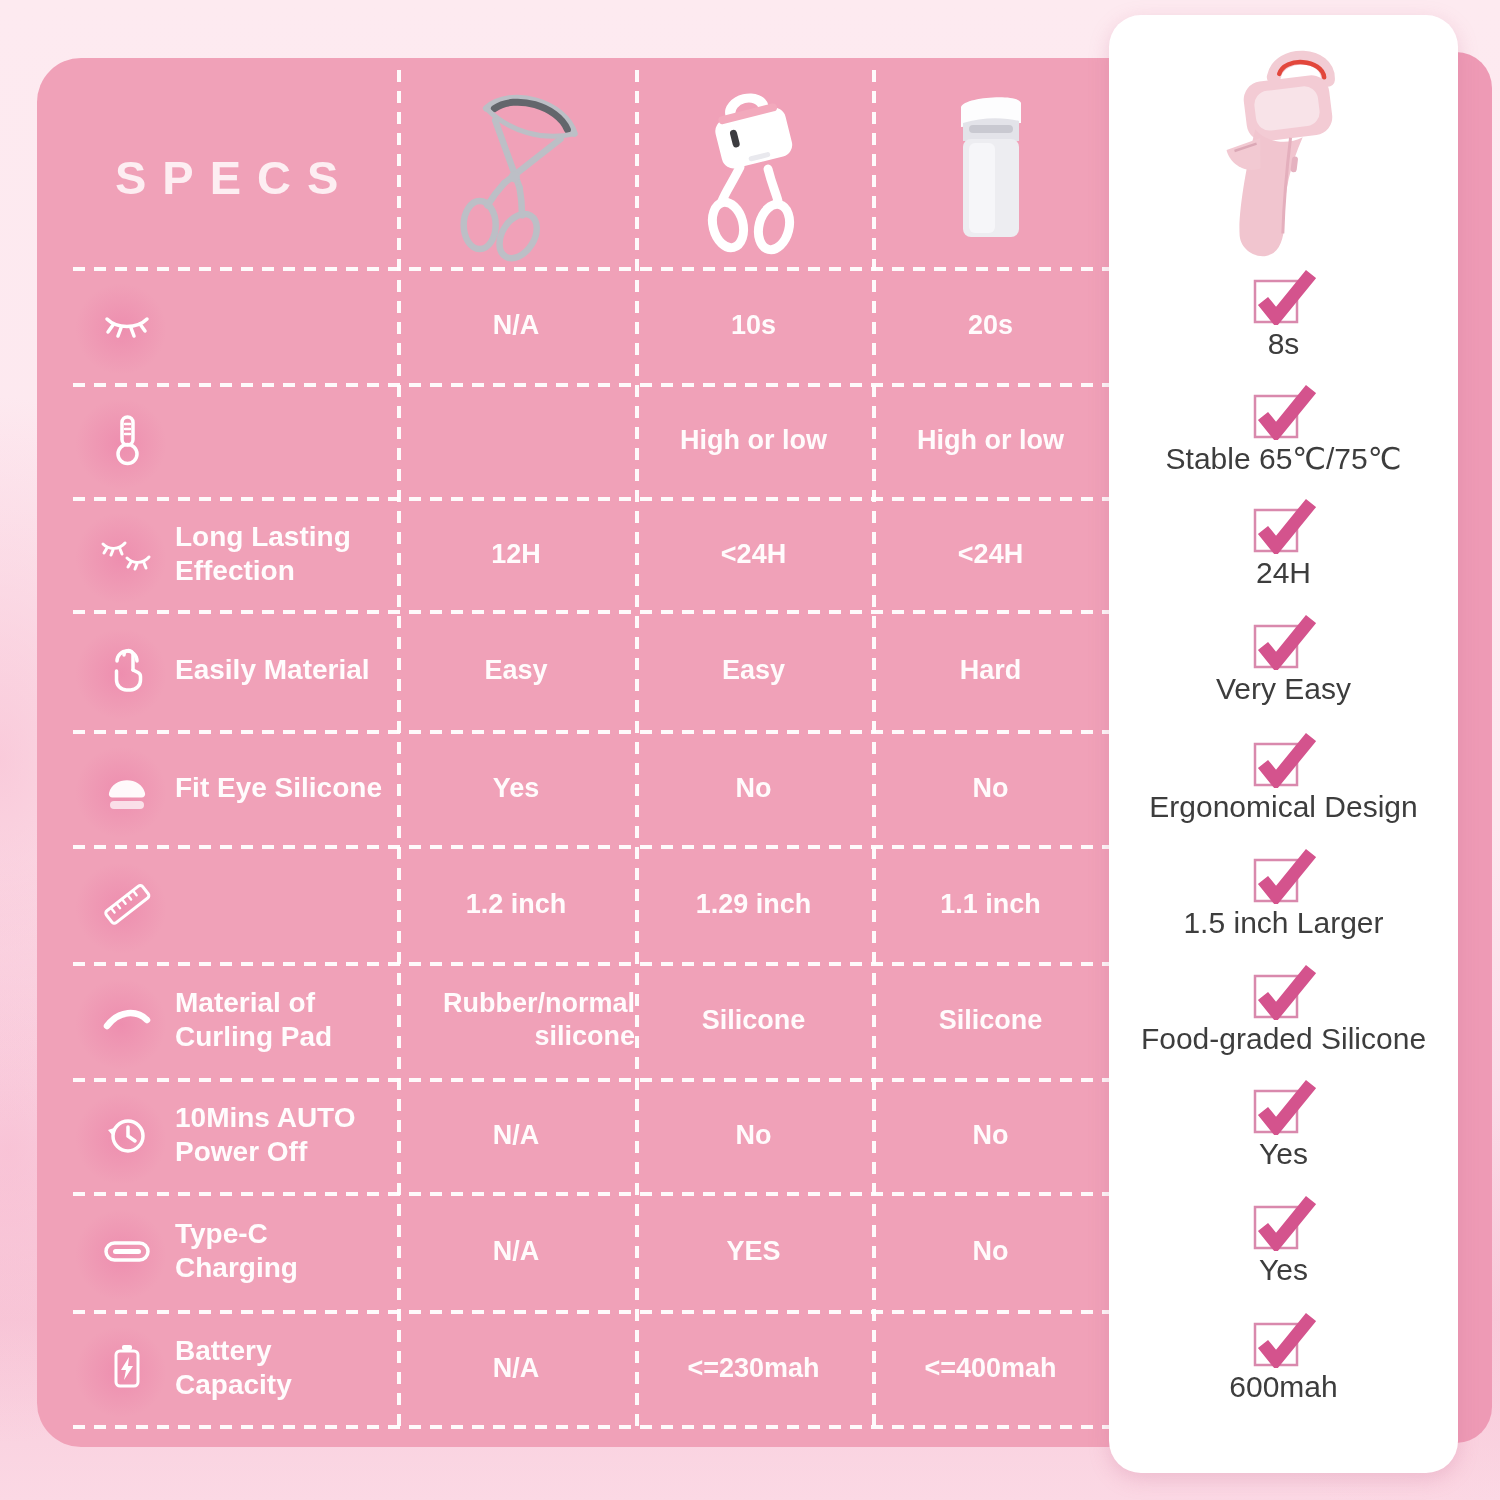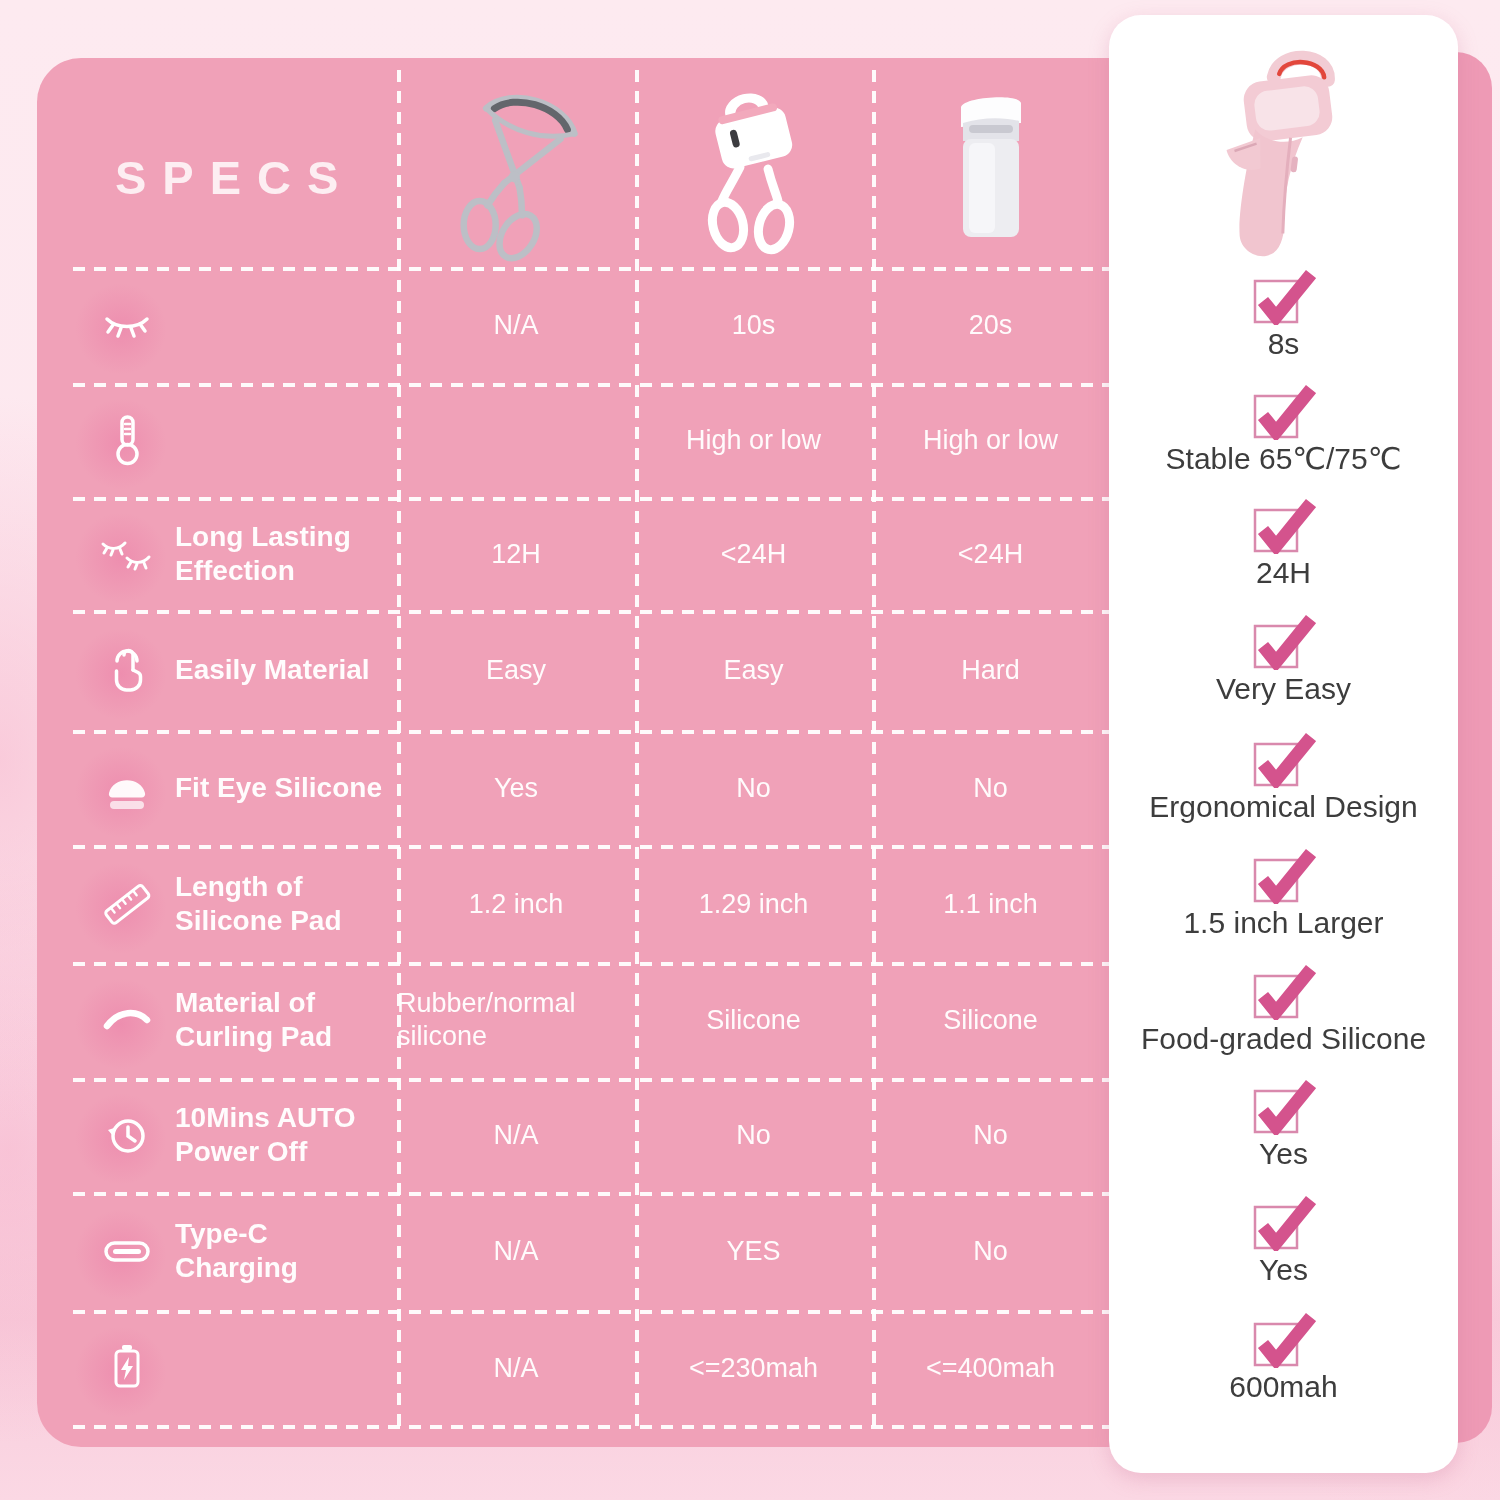--- a/index.html
+++ b/index.html
@@ -22,21 +22,21 @@
       background:repeating-linear-gradient(180deg,rgba(255,255,255,.95) 0 12px,transparent 12px 21px);}
   .specs{position:absolute;left:78px;top:92px;font-size:47px;font-weight:bold;
          letter-spacing:16px;color:rgba(255,255,255,.82);}
   .prod{position:absolute;top:16px;height:195px;display:flex;align-items:center;justify-content:center;}
   .glow{position:absolute;left:38px;width:92px;height:92px;border-radius:50%;
         background:radial-gradient(circle,rgba(234,116,162,.42),rgba(234,116,162,0) 70%);}
   .ic{position:absolute;left:62px;width:56px;height:56px;}
   .lbl{position:absolute;left:138px;width:214px;height:76px;display:flex;align-items:center;
        font-size:28px;font-weight:bold;color:rgba(255,255,255,.97);line-height:34px;}
   .val{position:absolute;width:238px;height:84px;display:flex;align-items:center;justify-content:center;
-       text-align:left;font-size:27px;color:rgba(255,255,255,.96);line-height:33px;}
+       text-align:right;font-size:27px;color:rgba(255,255,255,.96);line-height:33px;font-weight:bold;}
   .backing{position:absolute;left:1262px;top:52px;width:230px;height:1391px;
            background:#ee9ab5;border-radius:36px;z-index:2;}
   .card{position:absolute;left:1109px;top:15px;width:349px;height:1458px;background:#ffffff;
         border-radius:32px;z-index:3;box-shadow:0 6px 20px rgba(205,115,150,.28);}
   .ours-img{position:absolute;left:0;top:18px;width:100%;display:flex;justify-content:center;}
   .oi{position:absolute;left:0;width:100%;display:flex;flex-direction:column;align-items:center;}
   .oi .olabel{margin-top:2px;font-size:30px;color:#3d3d3d;line-height:34px;text-align:right;}
   svg{display:block;}
 </style>
 </head>
@@ -167,21 +167,20 @@
 
   <div class="glow" style="top:804px"></div>
   <div class="ic" style="top:818px">
     <svg width="56" height="56" viewBox="0 0 56 56" fill="none" stroke="#ffffff" stroke-width="3" stroke-linecap="round">
       <g transform="rotate(-38 28 28)">
         <rect x="5" y="21" width="46" height="15" rx="3"></rect>
         <path d="M13 21 v6 M20 21 v6 M27 21 v6 M34 21 v6 M41 21 v6" stroke-width="2.4"></path>
       </g>
     </svg>
   </div>
-  <div class="lbl" style="top:808px">Length of Silicone Pad</div>
   <div class="val" style="left:360px;top:804px">1.2 inch</div>
   <div class="val" style="left:598px;top:804px;width:237px">1.29 inch</div>
   <div class="val" style="left:835px;top:804px;width:237px">1.1 inch</div>
 
   <div class="glow" style="top:920px"></div>
   <div class="ic" style="top:934px">
     <svg width="56" height="56" viewBox="0 0 56 56" fill="none" stroke="#ffffff" stroke-width="6.5" stroke-linecap="round">
       <path d="M8 34 C20 18 38 18 48 28"></path>
     </svg>
   </div>
@@ -216,20 +215,21 @@
   <div class="val" style="left:835px;top:1151px;width:237px">No</div>
 
   <div class="glow" style="top:1268px"></div>
   <div class="ic" style="top:1282px">
     <svg width="56" height="56" viewBox="0 0 56 56" fill="none" stroke="#ffffff" stroke-width="3">
       <rect x="17" y="11" width="22" height="35" rx="4"></rect>
       <rect x="23" y="5" width="10" height="5" rx="2" fill="#ffffff" stroke="none"></rect>
       <polygon points="30,17 22,30 27,30 25,40 34,26 29,26" fill="#ffffff" stroke="none"></polygon>
     </svg>
   </div>
+  <div class="lbl" style="top:1272px">Battery Capacity</div>
   <div class="val" style="left:360px;top:1268px">N/A</div>
   <div class="val" style="left:598px;top:1268px;width:237px">&lt;=230mah</div>
   <div class="val" style="left:835px;top:1268px;width:237px">&lt;=400mah</div>
 </div>
 
 <div class="backing"></div>
 
 <div class="card">
 
   <div class="ours-img">

